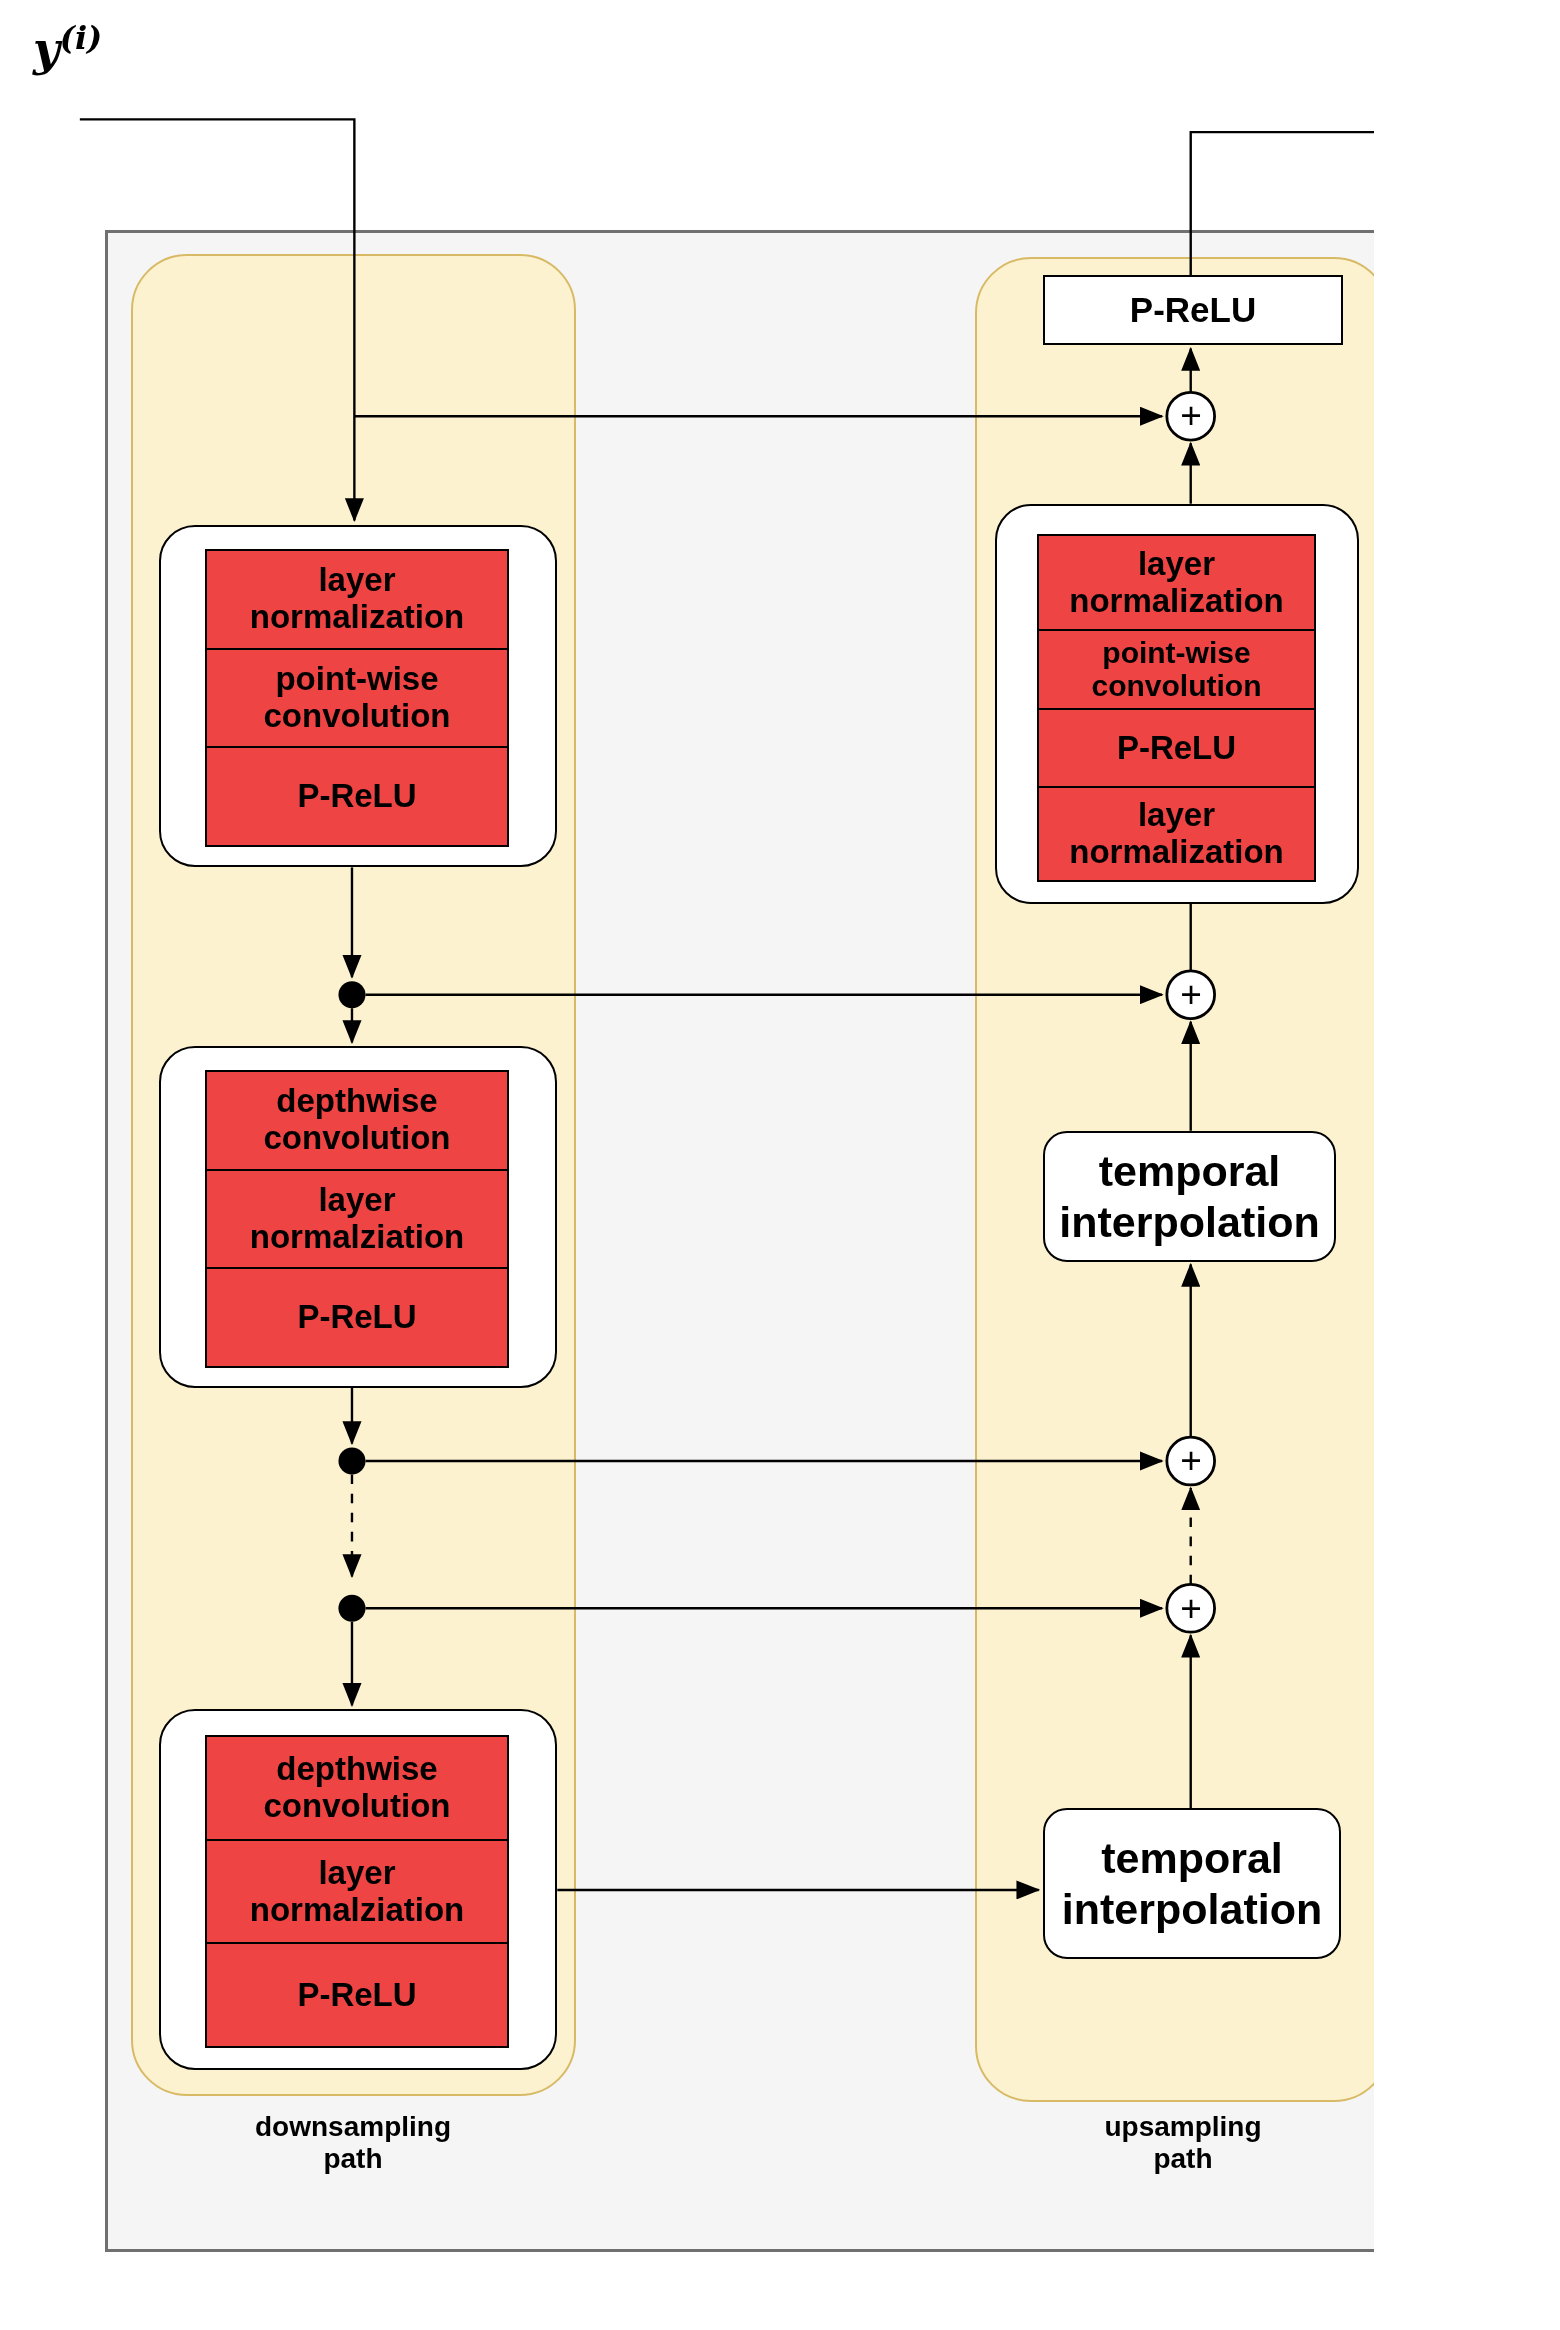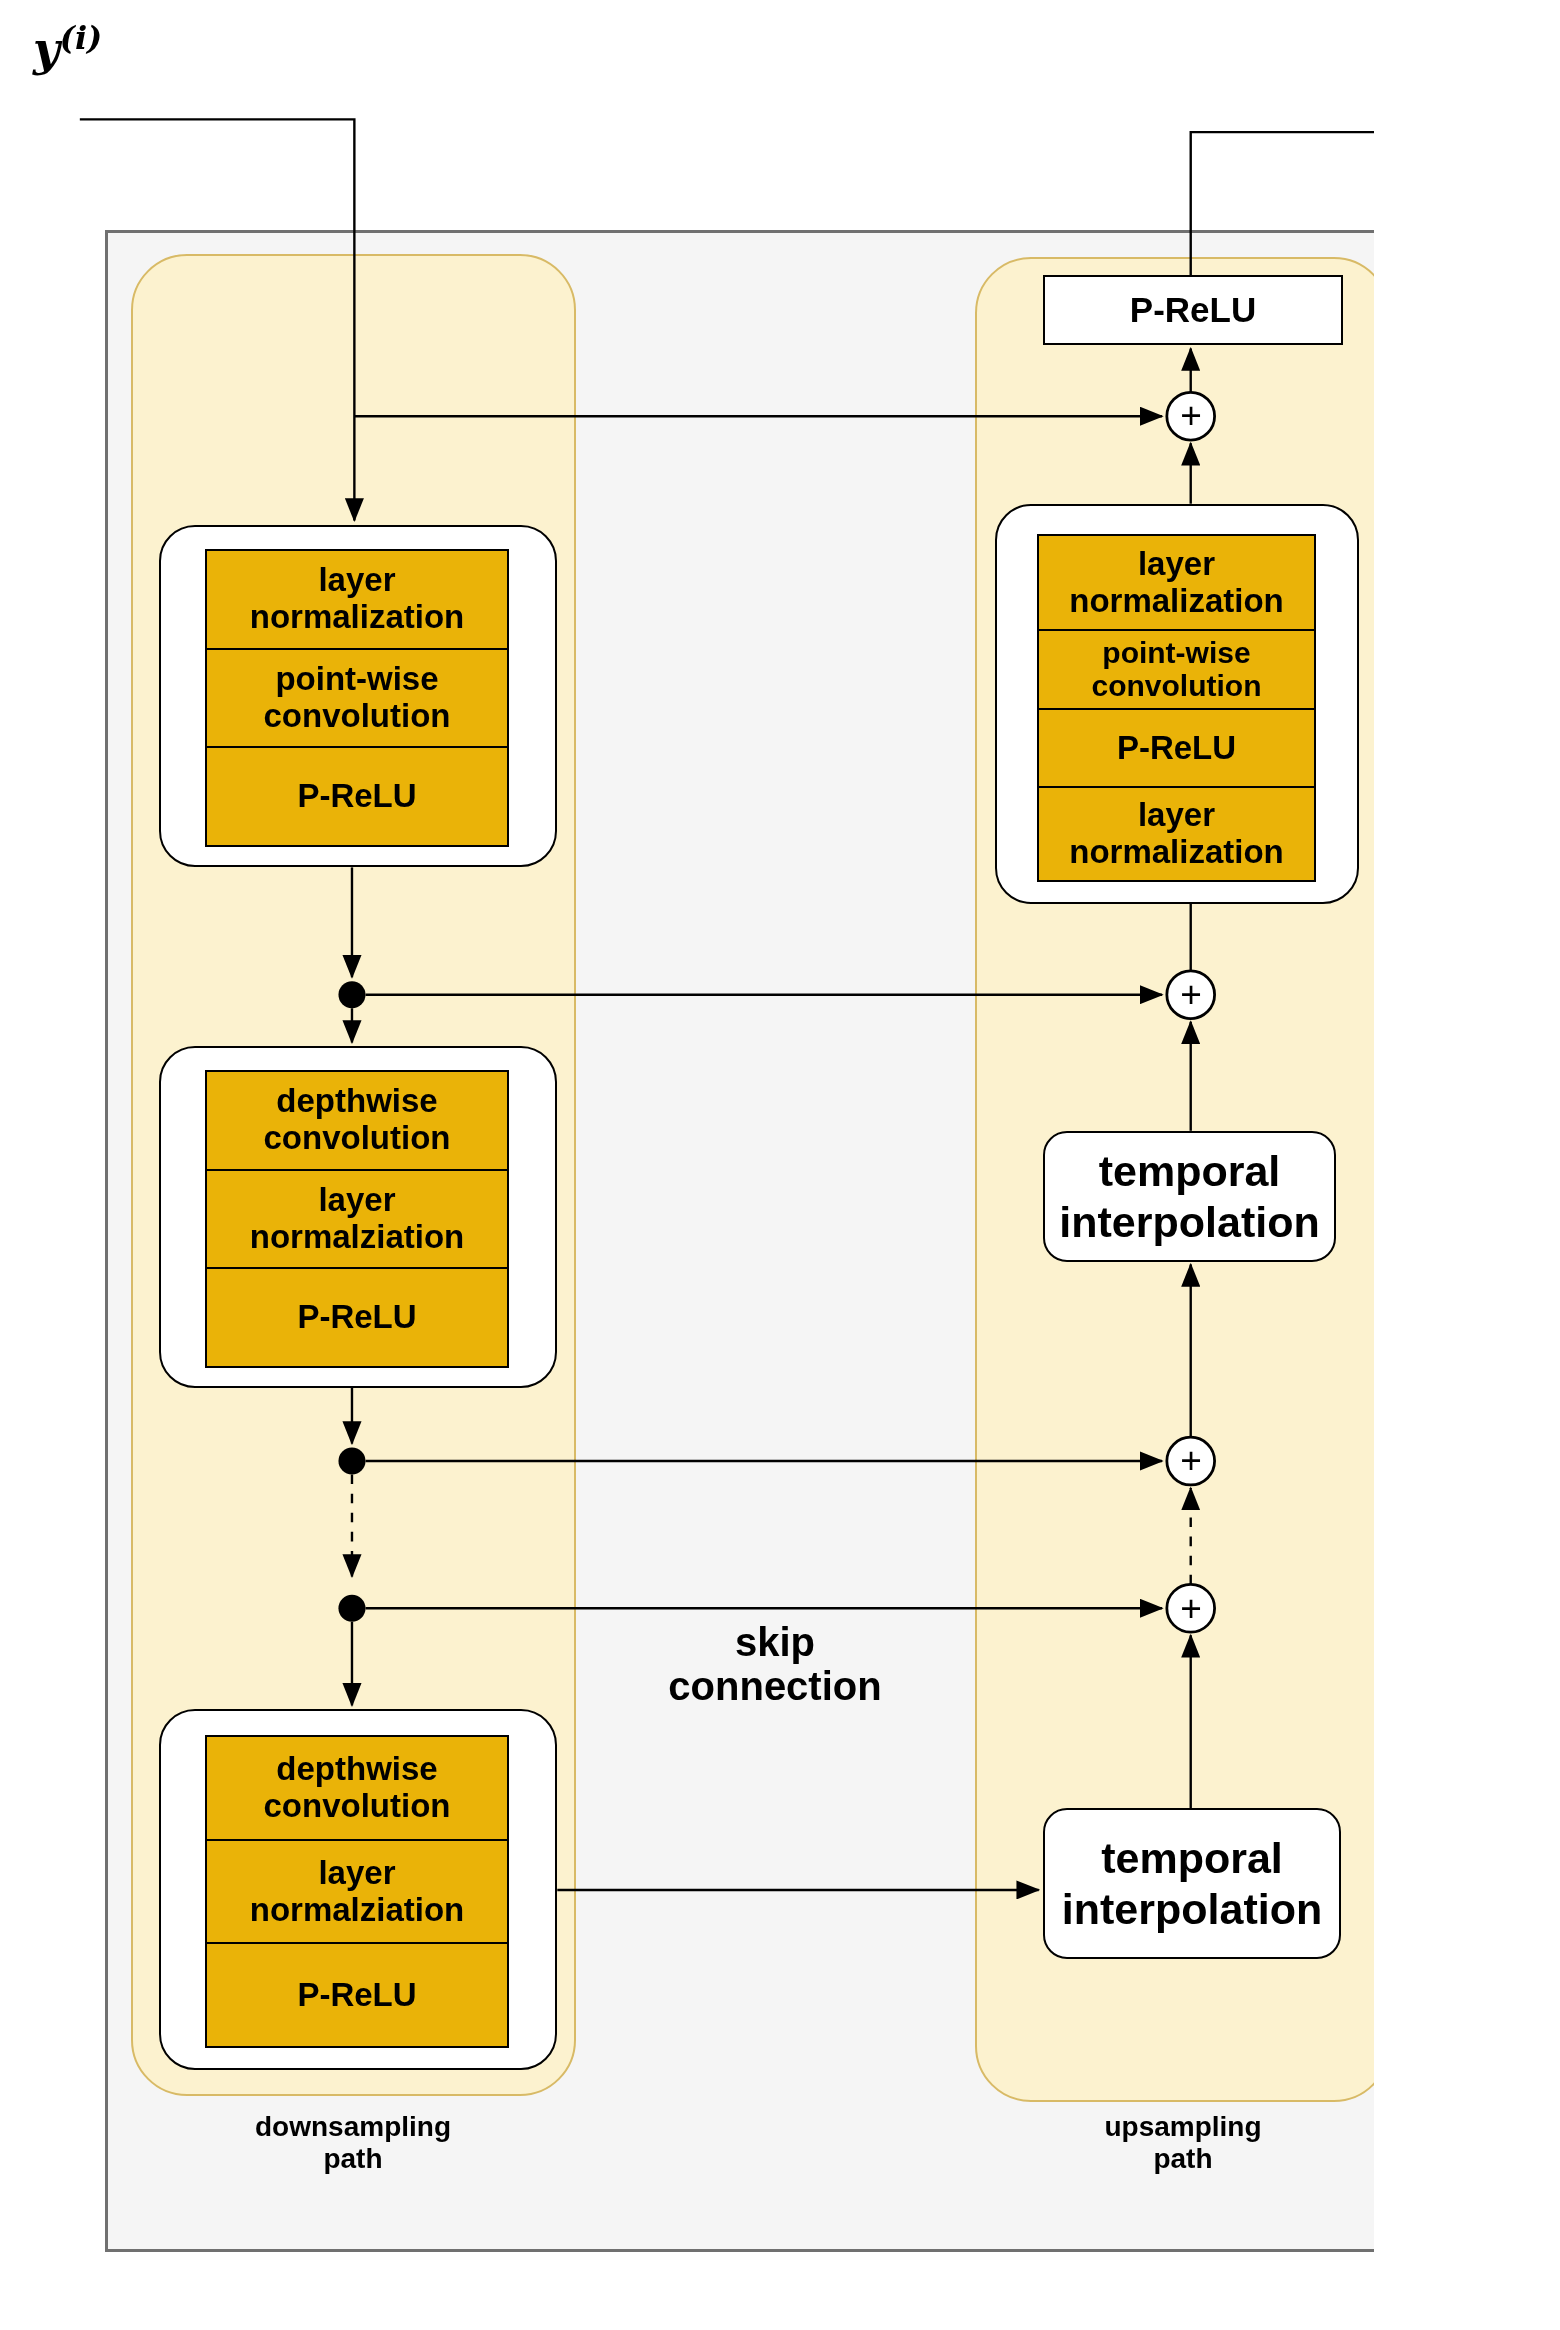--- a/index.html
+++ b/index.html
@@ -31,21 +31,21 @@
   #panel-up{left:975px;top:257px;width:415px;height:1845px;}
   
   #wires{left:0;top:0;width:1561px;height:2330px;pointer-events:none;}
   
   .stack-box{
     background:#ffffff;border:2.8px solid var(--ink);border-radius:36px;
     box-sizing:border-box;
   }
   .inner-table{
     position:absolute;border:2px solid var(--ink);box-sizing:border-box;
-    display:flex;flex-direction:column;background:#eab308;
+    display:flex;flex-direction:column;background:#ef4444;
   }
   .layer-row{
     flex:1;display:flex;align-items:center;justify-content:center;
     border-bottom:2px solid var(--ink);
     font-weight:bold;font-size:33px;line-height:1.12;text-align:center;
     white-space:pre-line;color:var(--ink);
   }
   .layer-row:last-child{border-bottom:none;}
   .layer-row.small{font-size:30px;line-height:1.08;}
   .up-table .layer-row:nth-child(1){flex:1.22;}
@@ -194,21 +194,19 @@
 normalization</div>
     </div>
   </div>
 
   <div class="abs round-box" style="left:1043px;top:1131px;width:293px;height:131px;">temporal
 interpolation</div>
 
   <div class="abs round-box" style="left:1043px;top:1808px;width:298px;height:151px;">temporal
 interpolation</div>
 
-  <div class="abs skip-label" style="left:576px;top:1620px;">skip
-connection</div>
   <div class="abs path-label" style="left:146px;top:2111px;">downsampling
 path</div>
   <div class="abs path-label" style="left:976px;top:2111px;">upsampling
 path</div>
 
 </div>
 
 
 </body></html>

